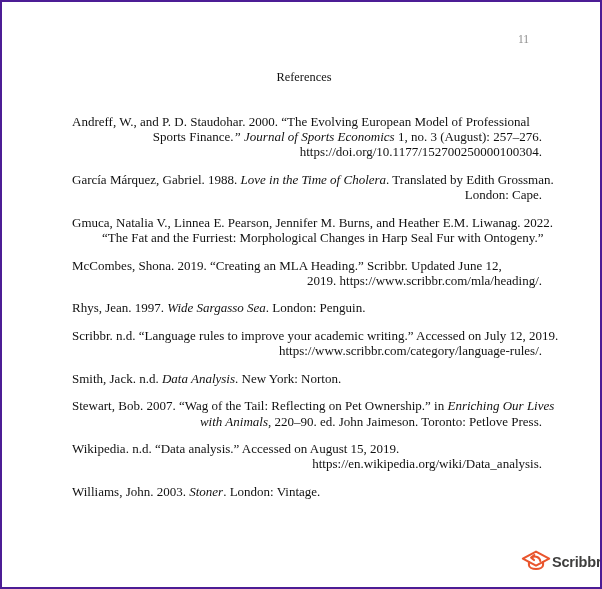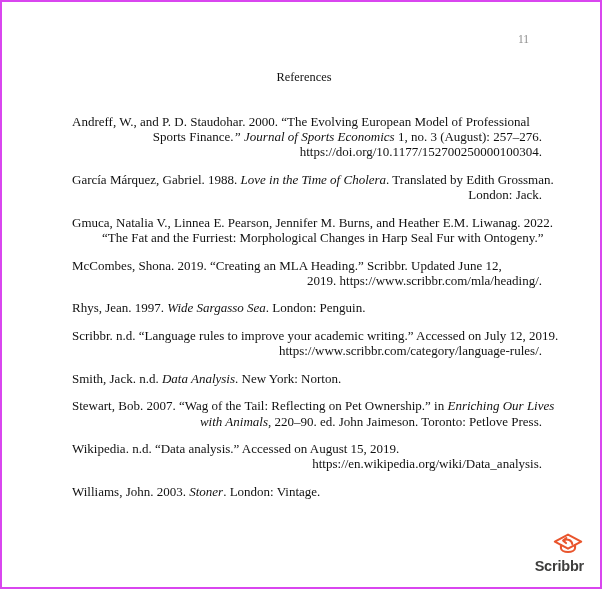--- a/index.html
+++ b/index.html
@@ -2,21 +2,21 @@
 <html><head>
 <meta charset="utf-8">
 <style>
   html, body { margin: 0; padding: 0; background: #ffffff; }
   .page {
     position: relative;
     width: 602px;
     height: 589px;
     box-sizing: border-box;
     background: #ffffff;
-    border: 2px solid #d946ef;
+    border: 2px solid #4c1d95;
     font-family: "Liberation Serif", "DejaVu Serif", serif;
     color: #111111;
     overflow: hidden;
   }
   .page-number {
     position: absolute;
     top: 31px;
     right: 71px;
     font-size: 11.5px;
     color: #8c8c8c;
@@ -43,22 +43,22 @@
   .entry + .entry { margin-top: 12.4px; }
   .line { white-space: nowrap; }
   .line.cont { padding-left: 30px; text-align: right; }
   .it { font-style: italic; }
   .logo {
     position: absolute;
     right: 16px;
     bottom: 13px;
     width: 64px;
     display: flex;
-    flex-direction: column;
-    align-items: flex-end;
+    flex-direction: row;
+    align-items: center;
   }
   .logo-icon { display: block; height: 26px; }
   .logo-text {
     font-family: "Liberation Sans", sans-serif;
     font-size: 14.5px;
     font-weight: 700;
     color: #3e3e3d;
     letter-spacing: -0.2px;
     margin-top: 1px;
   }
@@ -73,21 +73,21 @@
   <h1 class="heading">References</h1>
 
   <div class="content">
       <div class="entry">
         <div class="line"><span>Andreff, W., and P. D. Staudohar. 2000. “The Evolving European Model of Professional</span></div>
         <div class="line cont"><span>Sports Finance.</span><span class="it">” Journal of Sports Economics</span><span> 1, no. 3 (August): 257–276.</span></div>
         <div class="line cont"><span>https://doi.org/10.1177/152700250000100304.</span></div>
       </div>
       <div class="entry">
         <div class="line"><span>García Márquez, Gabriel. 1988. </span><span class="it">Love in the Time of Cholera</span><span>. Translated by Edith Grossman.</span></div>
-        <div class="line cont"><span>London: Jack.</span></div>
+        <div class="line cont"><span>London: Cape.</span></div>
       </div>
       <div class="entry">
         <div class="line"><span>Gmuca, Natalia V., Linnea E. Pearson, Jennifer M. Burns, and Heather E.M. Liwanag. 2022.</span></div>
         <div class="line cont"><span>“The Fat and the Furriest: Morphological Changes in Harp Seal Fur with Ontogeny.”</span></div>
       </div>
       <div class="entry">
         <div class="line"><span>McCombes, Shona. 2019. “Creating an MLA Heading.” Scribbr. Updated June 12,</span></div>
         <div class="line cont"><span>2019. https://www.scribbr.com/mla/heading/.</span></div>
       </div>
       <div class="entry">

